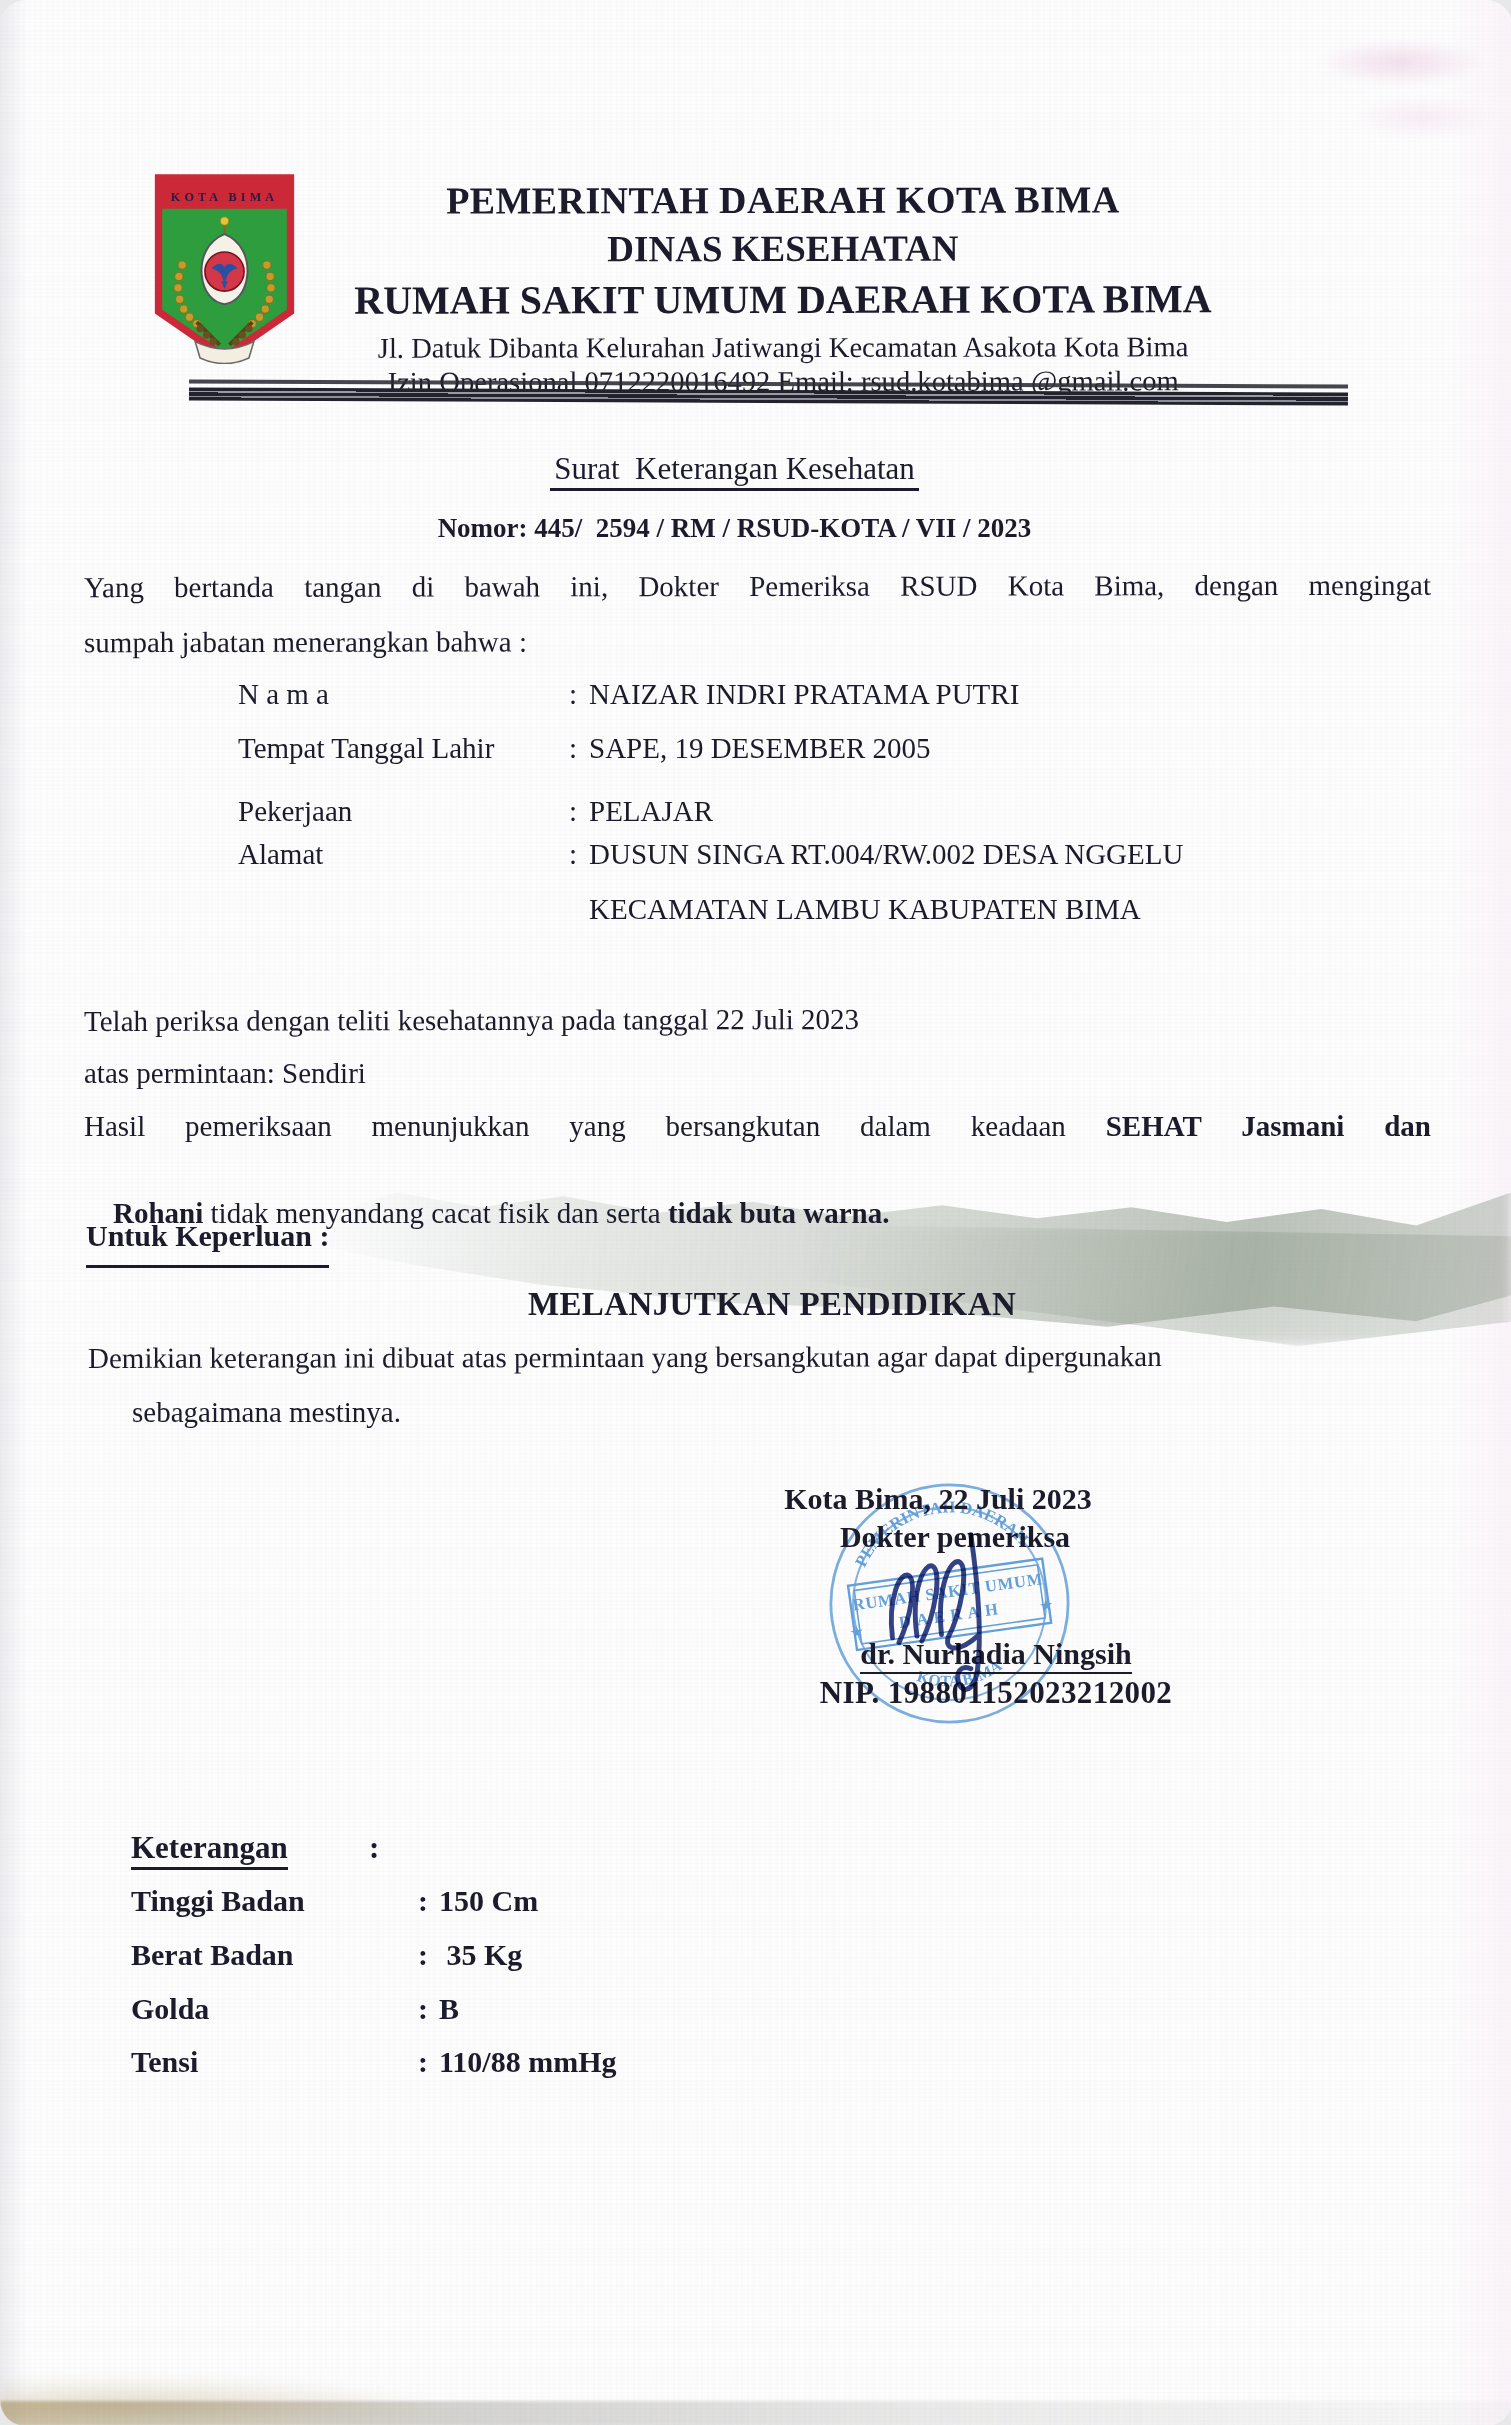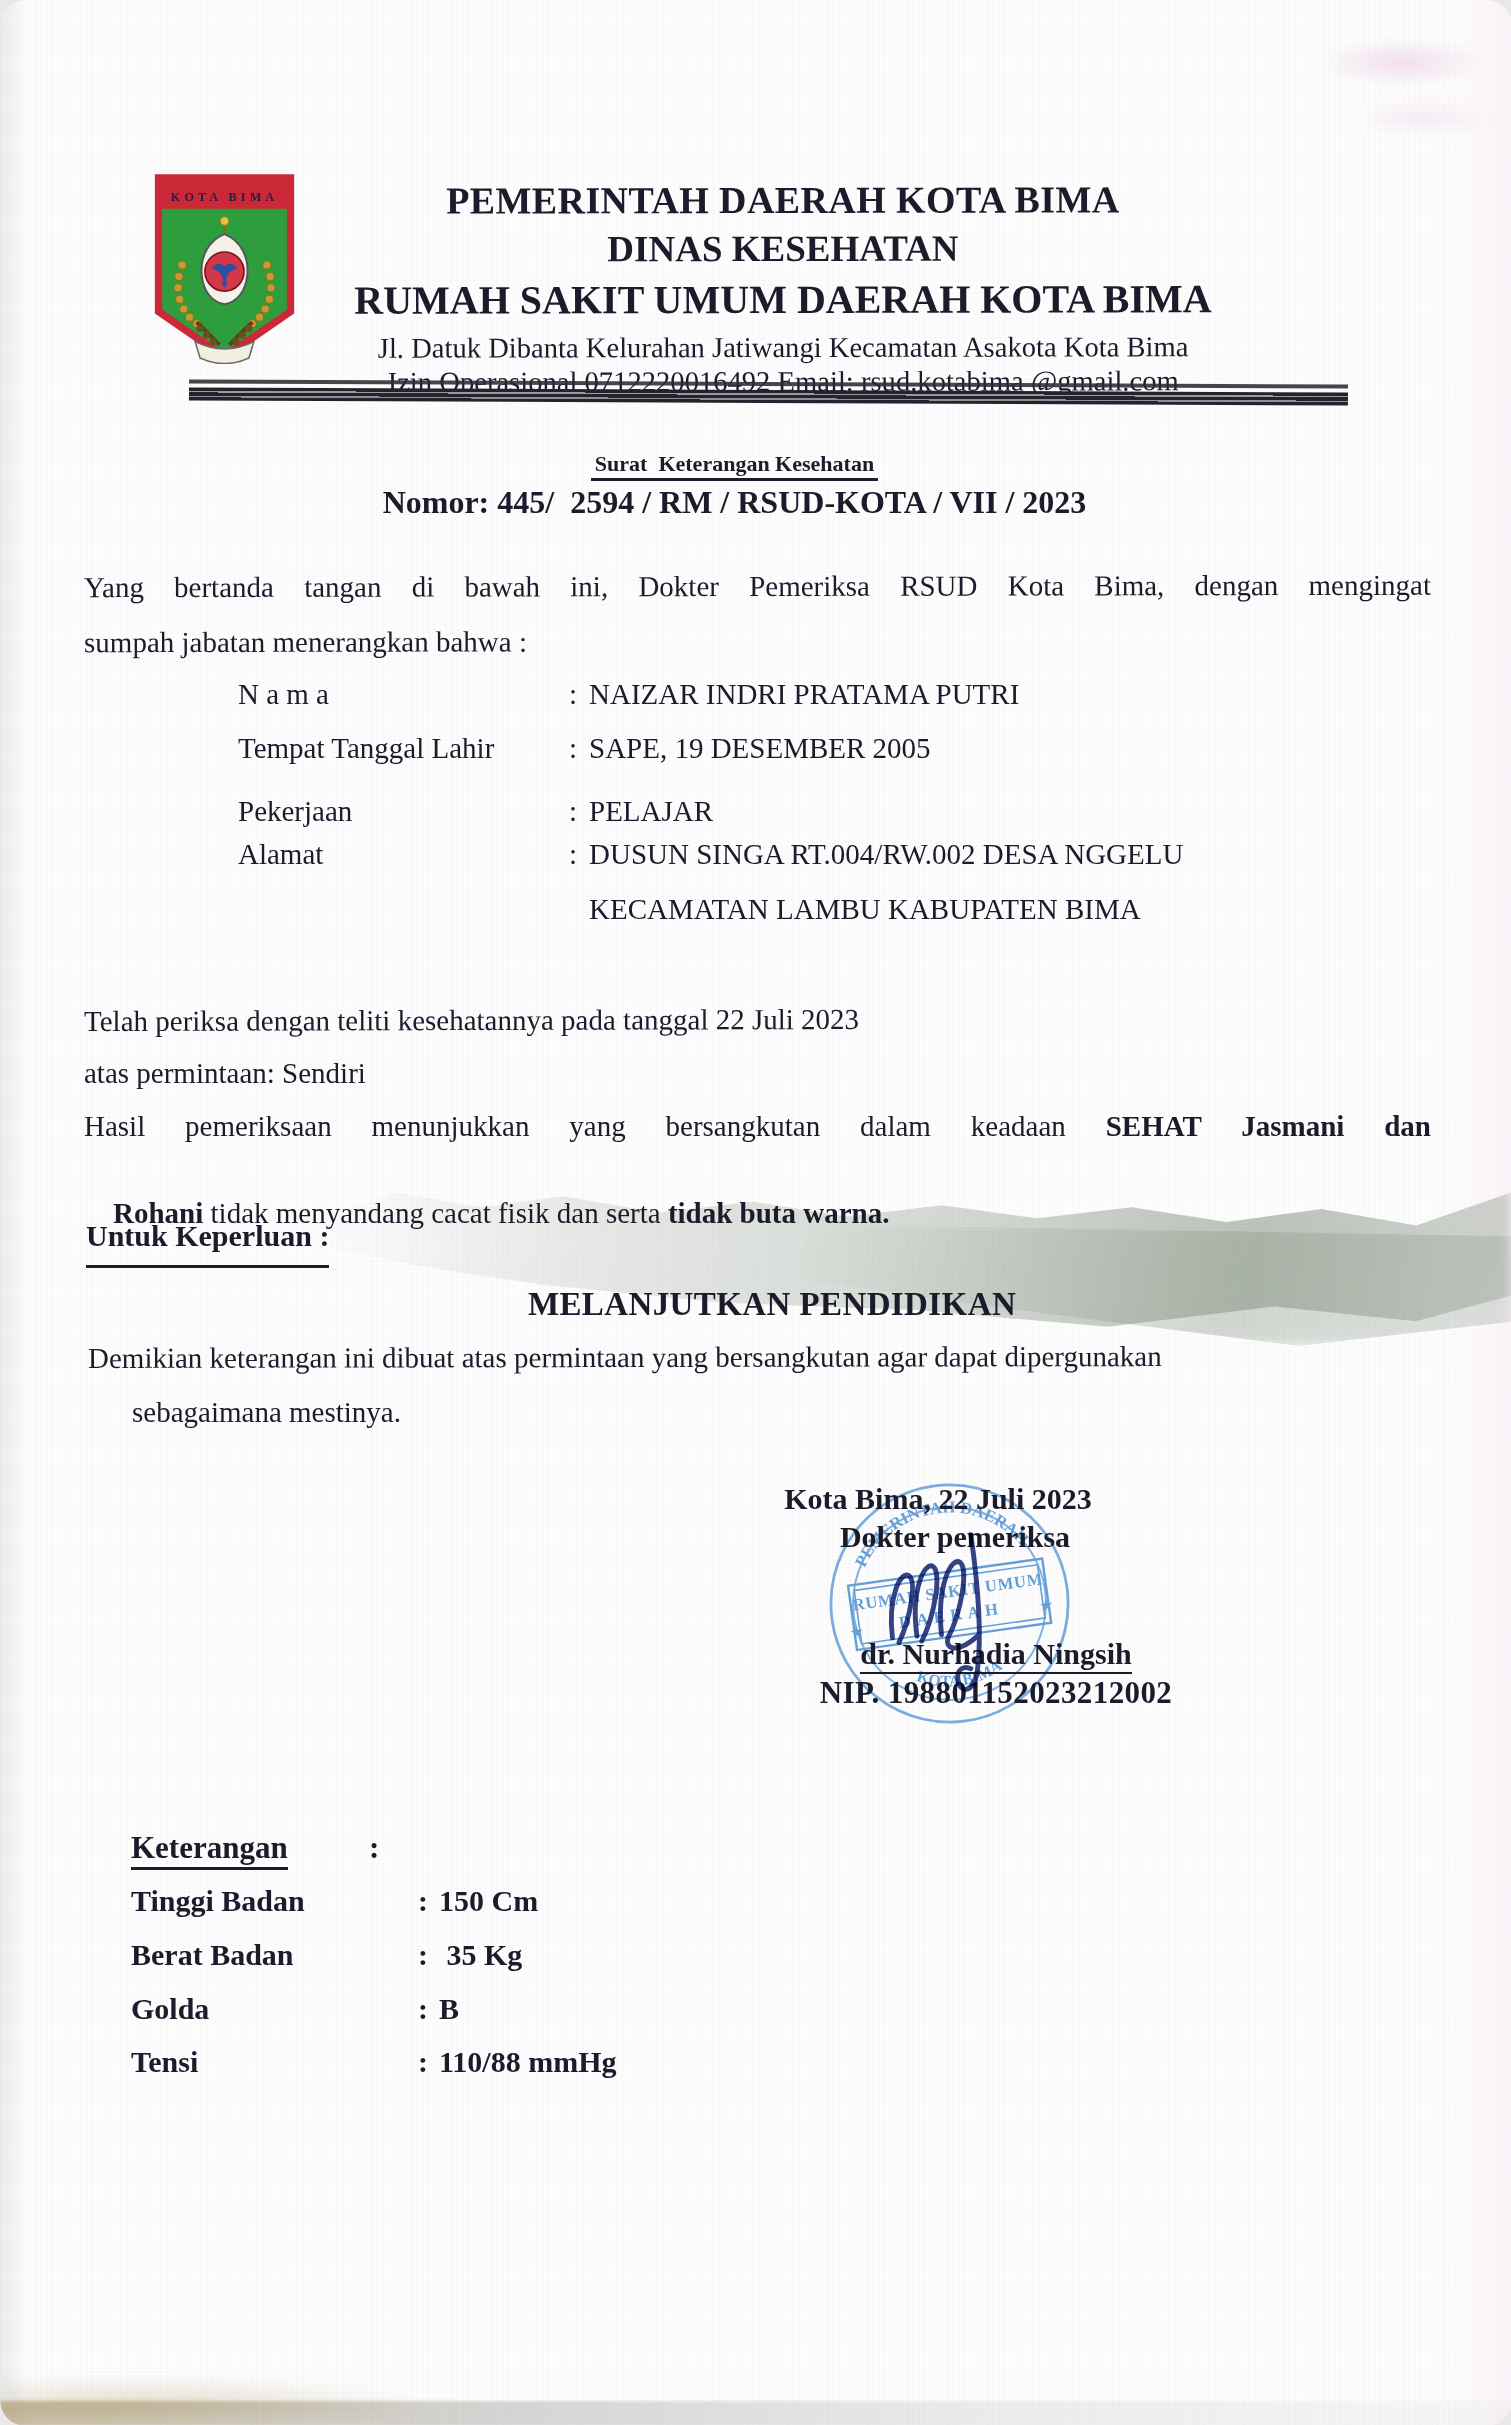--- a/index.html
+++ b/index.html
@@ -36,22 +36,22 @@
   .hd3{font-size:40px;font-weight:700;margin-top:6.5px;}
   .hd4{font-size:28.6px;margin-top:8.2px;}
   .hd5{font-size:28.6px;margin-top:2.4px;}
   .rule{left:189px;top:382px;width:1159px;transform:rotate(.25deg);}
   .rule-a{height:4.1px;background:#2b2b34;opacity:.88;}
   .rule-b{margin-top:4.1px;height:13px;
     background:repeating-linear-gradient(to bottom,#23232d 0 3.3px,#9a9aa2 3.3px 4.9px,#23232d 4.9px 8.2px,#8f8f98 8.2px 9.8px,#23232d 9.8px 13px);}
 
   
   .title-wrap{left:0;top:451px;width:1469px;text-align:center;}
-  .title{display:inline-block;font-weight:700;font-size:22px;border-bottom:3.3px solid #1b1b2b;padding:0 4.1px 0.8px;white-space:pre;}
-  .nomor{margin-top:3px;font-weight:700;font-size:32px;white-space:pre;}
+  .title{display:inline-block;font-weight:400;font-size:31px;border-bottom:3.3px solid #1b1b2b;padding:0 4.1px 0.8px;white-space:pre;}
+  .nomor{margin-top:22px;font-weight:700;font-size:27px;white-space:pre;}
 
   
   .body-line{font-size:29px;white-space:pre-wrap;}
   .jline{text-align:justify;text-align-last:justify;white-space:normal;}
   .opening{left:84px;top:570px;width:1347px;transform:rotate(-.1deg);}
   .opening .l2{margin-top:22px;}
   .id-row{left:0;top:0;width:1512px;height:41px;}
   .id-label{position:absolute;left:238px;font-size:29px;white-space:pre;}
   .id-sep{position:absolute;left:569px;font-size:29px;}
   .id-val{position:absolute;left:589px;font-size:29px;white-space:pre;}

